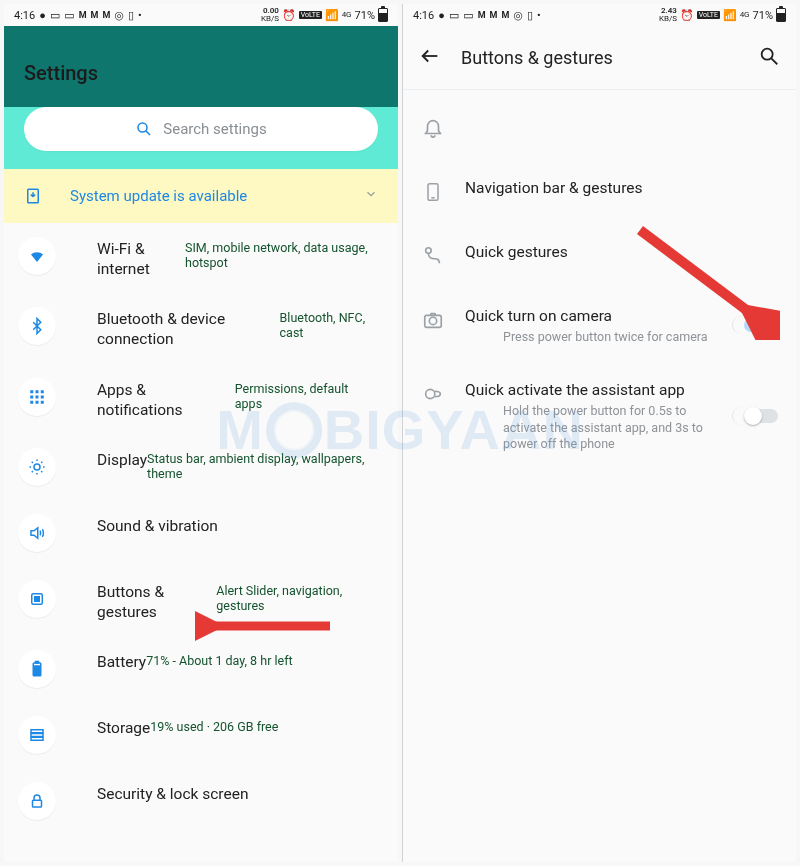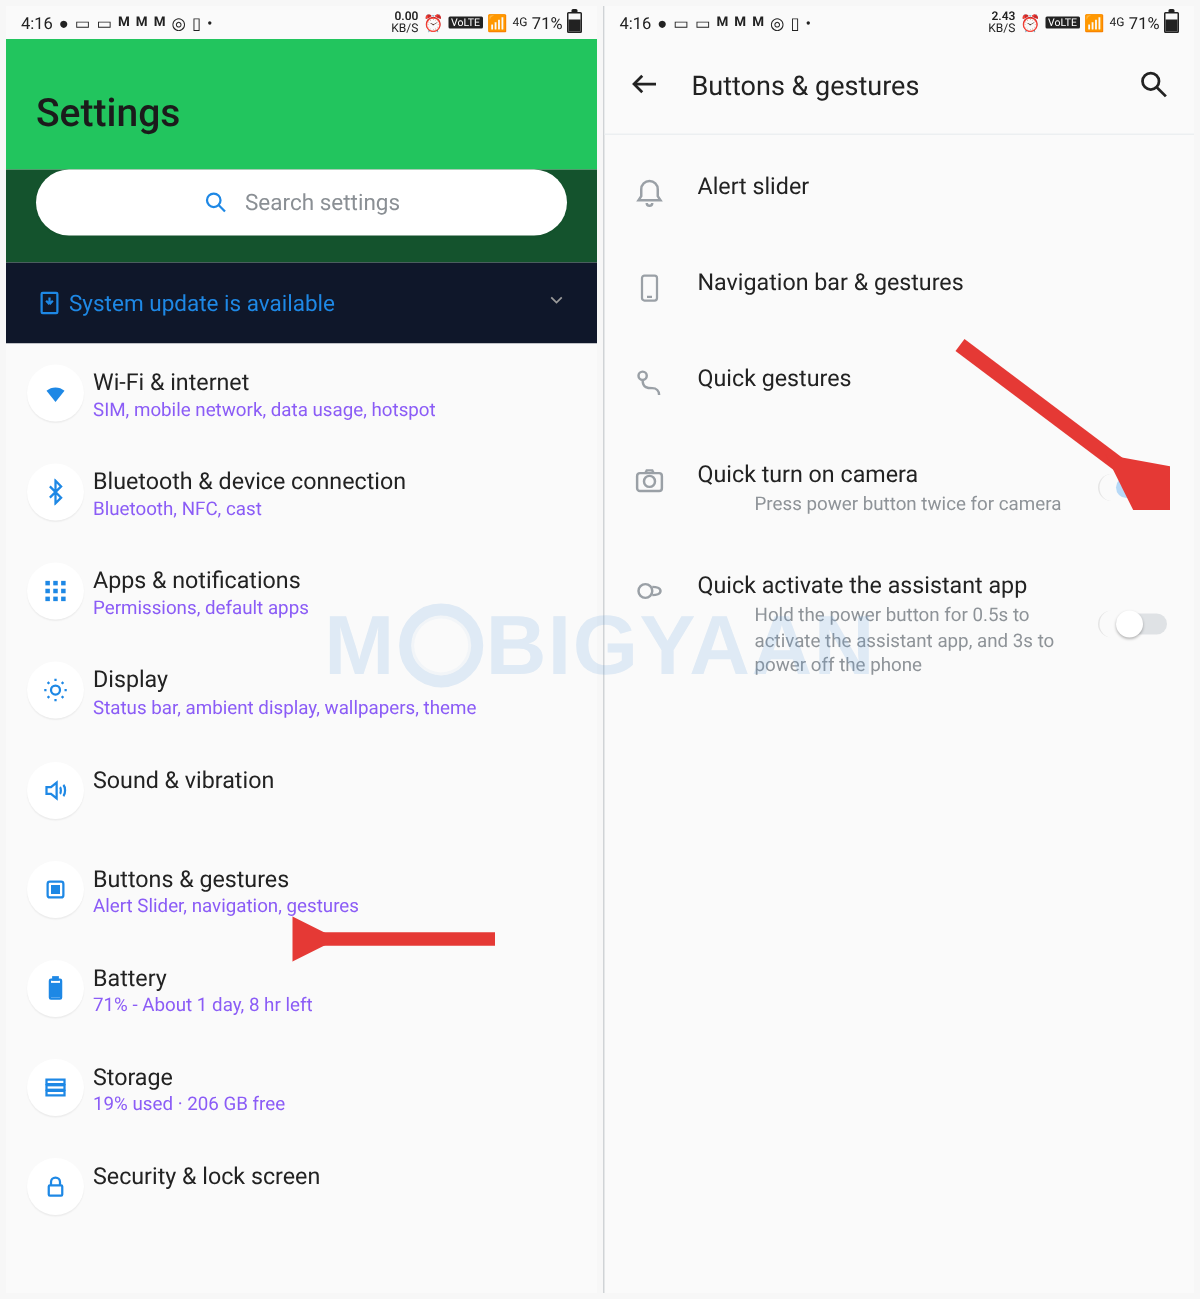--- a/index.html
+++ b/index.html
@@ -45,66 +45,66 @@
   .rate .u { font-weight:600;}
   .volte { font-size:7px; background:#222; color:#fff; padding:0 2px; border-radius:1px;}
   .bat { position:relative; width:10px; height:14px; border:1px solid #222; border-radius:1px; display:inline-block;}
   .bat::after{content:''; position:absolute; top:-3px; left:2px; width:4px; height:2px; background:#222; border-radius:1px 1px 0 0;}
   .bat-fill{position:absolute; bottom:0;left:0;right:0; background:#222;}
   .bat .bat-fill{height:70%;}
 
   
   .p1-title {
     padding: 35px 20px 22px 20px;
-    font-size: 26px;
+    font-size: 20px;
     color: #1b1b1b;
     font-weight: 500;
-    background:#22c55e;
-  }
-  .search-wrap { padding: 0 20px 18px 20px; background:#14532d;}
+    background:#0f766e;
+  }
+  .search-wrap { padding: 0 20px 18px 20px; background:#5eead4;}
   .search {
     background:#fff;
     border-radius: 22px;
     height:44px;
     display:flex;
     align-items:center;
     justify-content:center;
     gap:10px;
     color:#8a8f94;
     font-size:15px;
     box-shadow: 0 1px 2px rgba(0,0,0,0.04);
   }
   .banner {
-    background:#0f172a;
+    background:#fef9c3;
     display:flex;
     align-items:center;
     padding: 18px 20px;
     color:#1e88e5;
     font-size:15px;
-    gap:4px;
+    gap:28px;
   }
   .banner .chev { margin-left:auto; color:#9a9a9a;}
   .list { background:#fafafa; }
   .row {
     display:flex;
     align-items:flex-start;
     padding: 14px 20px 14px 14px;
     gap: 6px;
     position:relative;
   }
   .row .icwrap {
     width:38px; height:38px; border-radius:50%;
     background:#fff;
     display:flex; align-items:center; justify-content:center;
     flex-shrink:0;
     box-shadow: 0 1px 1px rgba(0,0,0,0.06);
   }
-  .row .txt { display:flex; flex-direction:column; padding-top:2px; }
+  .row .txt { display:flex; flex-direction:row; padding-top:2px;margin-left:35px; }
   .row .title { font-size:15.5px; color:#222; line-height:1.3;}
-  .row .sub { font-size:12.5px; color:#8b5cf6; margin-top:1px;}
+  .row .sub { font-size:12.5px; color:#14532d; margin-top:1px;}
   .ic { width:18px; height:18px; }
 
   
   .p2-header {
     height:64px;
     display:flex;
     align-items:center;
     padding: 0 16px;
     gap: 20px;
     border-bottom:1px solid #eceff1;
@@ -402,23 +402,20 @@
 
     <div class="p2-list">
 
       <div class="r2">
         <div class="ic2">
             <svg width="22" height="22" viewBox="0 0 24 24" fill="none" stroke="#9aa0a6" stroke-width="1.8">
               <path d="M6 15V10a6 6 0 0 1 12 0v5l2 3H4l2-3z"></path>
               <path d="M10 20a2 2 0 0 0 4 0"></path>
             </svg>
           </div>
-        <div class="tx2">
-            <span class="ti2">Alert slider</span>
-          </div>
       </div>
 
       <div class="r2">
         <div class="ic2">
             <svg width="20" height="24" viewBox="0 0 24 24" fill="none" stroke="#9aa0a6" stroke-width="1.8">
               <rect x="6" y="2" width="12" height="20" rx="2"></rect>
               <line x1="10" y1="19" x2="14" y2="19"></line>
             </svg>
           </div>
         <div class="tx2">

